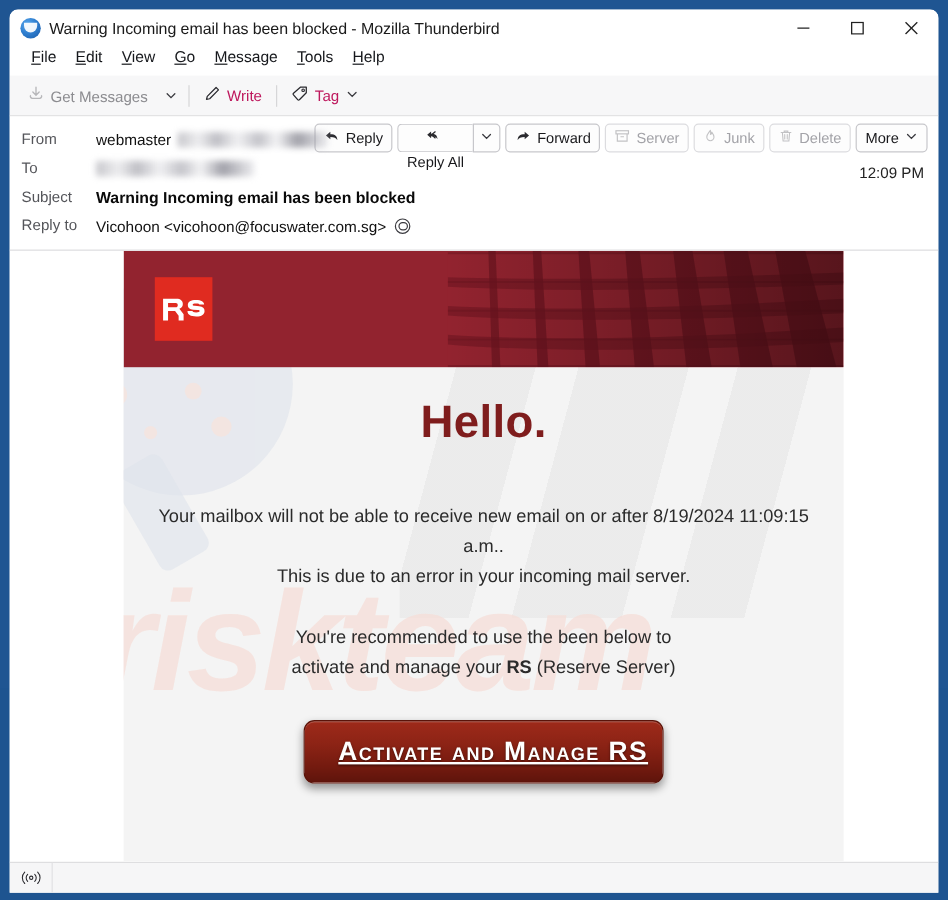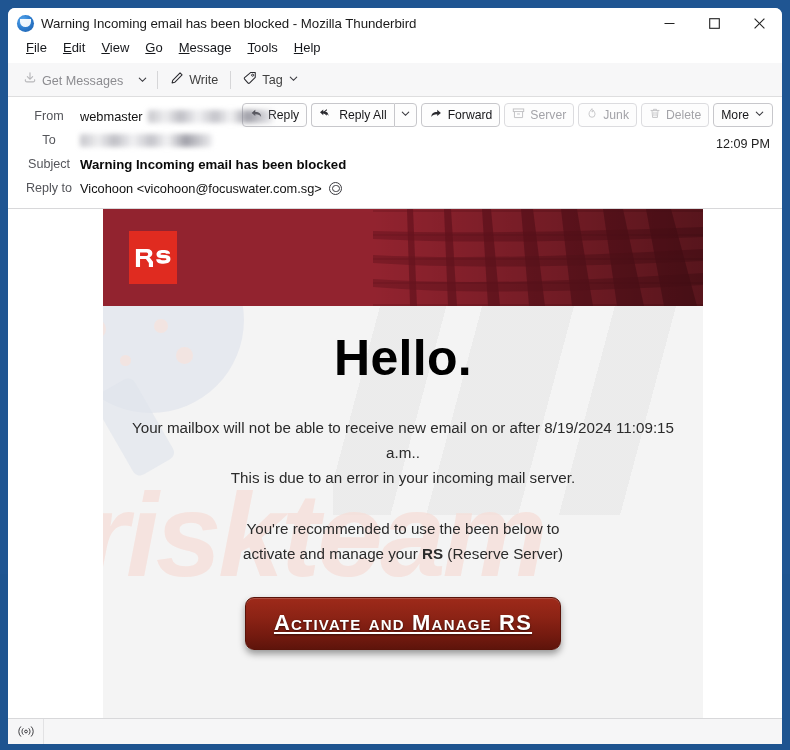--- a/index.html
+++ b/index.html
@@ -100,21 +100,21 @@
     border-bottom: 1px solid #dededf;
     display: flex;
     align-items: center;
     padding-left: 8px;
     gap: 2px;
   }
   .tbtn {
     display: flex; align-items: center;
     gap: 5px;
     font-size: 12.6px;
-    color: #404040;
+    color: #be185d;
     padding: 4px 7px;
     border-radius: 3px;
     white-space: nowrap;
   }
   .tbtn.disabled { color: #8c8c90; align-items: flex-end; }
   .tbtn.disabled svg { opacity: .45; }
   .tb-split {
     width: 20px; height: 22px;
     display: flex; align-items: center; justify-content: center;
   }
@@ -135,21 +135,20 @@
   .hdr-row {
     display: flex;
     align-items: center;
     min-height: 24px;
   }
   .hdr-label {
     width: 62px;
     flex: 0 0 62px;
     font-size: 12.6px;
     color: #54555a;
-    text-align: center;
   }
   .hdr-value {
     font-size: 12.8px;
     color: #111;
     display: flex;
     align-items: center;
     gap: 4px;
     justify-content: center;
   }
   .blur {
@@ -181,21 +180,21 @@
     border-radius: 4px;
     font-size: 12.2px;
     color: #18181b;
     padding: 3px 7px;
     height: 24px;
     white-space: nowrap;
   }
   .hbtn.disabled { color: #a3a3a8; border-color: #dcdcdf; }
   .hbtn.disabled svg { opacity: .4; }
   .hbtn-group { display: flex; }
-  .hbtn-group .hbtn:first-child { border-radius: 4px 0 0 4px; border-right: none; }
+  .hbtn-group .hbtn:first-child { border-radius: 4px 0 0 4px; border-right: none; flex-direction: column; }
   .hbtn-group .hbtn:last-child  { border-radius: 0 4px 4px 0; padding: 3px 5px; }
   .time {
     position: absolute;
     right: 12px;
     top: 40px;
     font-size: 12.6px;
     color: #222;
   }
   .subject-val { font-weight: bold; font-size: 13.2px; color: #0a0a0a; }
   .contact-ico {
@@ -301,41 +300,41 @@
   .logo-box svg { display: block; }
 
   
   .content {
     position: relative;
     z-index: 2;
     text-align: center;
     padding-top: 27px;
   }
   .hello {
-    font-size: 50px;
+    font-size: 38px;
     font-weight: bold;
-    color: #000000;
+    color: #7f1d1d;
     letter-spacing: 0.3px;
-    margin: 0 0 32px 0;
+    margin: 0 0 47px 0;
     line-height: 1;
   }
   .para {
     font-size: 15.2px;
     color: #2b2b2b;
     line-height: 25px;
     margin: 0 auto;
     padding: 0 14px;
   }
   .para2 { margin-top: 26px; }
   .para b { font-weight: bold; }
 
   .cta-wrap { margin-top: 31px; }
   .cta {
     display: inline-block;
-    padding: 12px 28px 13px 28px;
+    padding: 12px 12px 13px 28px;
     border-radius: 9px;
     background: linear-gradient(180deg, #9e2a1a 0%, #8c2315 38%, #731a0f 75%, #5e140b 100%);
     border: 1px solid #5a1309;
     box-shadow: 0 4px 7px rgba(0,0,0,.38), inset 0 1px 0 rgba(255,255,255,.18);
     color: #ffffff;
     font-size: 22px;
     font-weight: bold;
     font-variant: small-caps;
     letter-spacing: 1.2px;
     text-shadow: 0 1px 2px rgba(0,0,0,.55);

